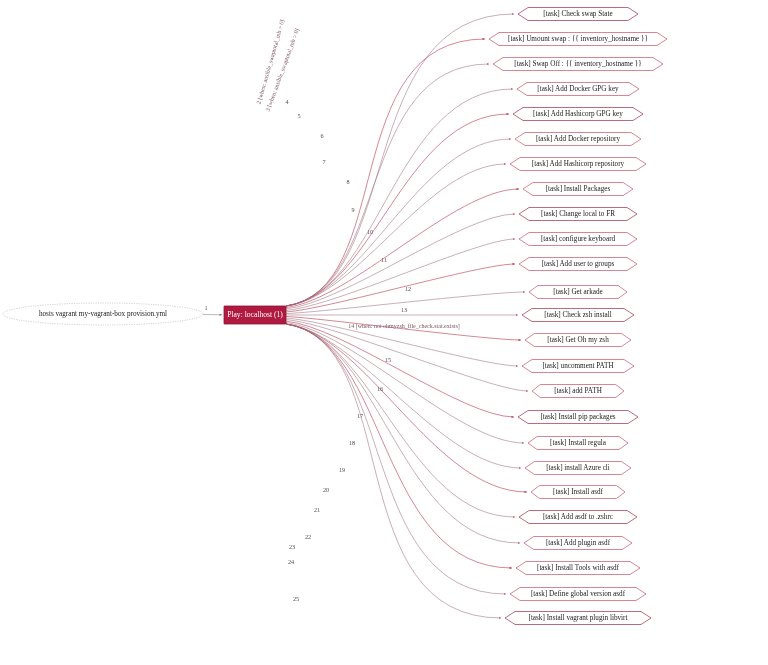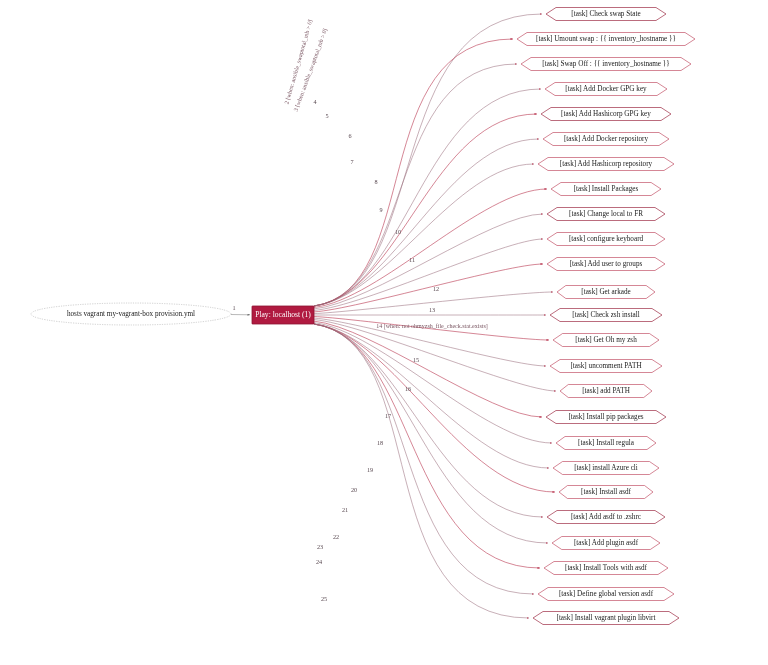--- a/index.html
+++ b/index.html
@@ -12,21 +12,20 @@
     height: 665px;
     position: relative;
     overflow: hidden;
     font-family: "Liberation Serif", serif;
   }
   #graph-root {
     position: absolute;
     left: 0; top: 0;
     width: 640px;
     height: 665px;
-    padding-left: 28px;
   }
   svg#graph-canvas {
     display: block;
     width: 768px;
     height: 665px;
   }
   .node-label {
     font-family: "Liberation Serif", serif;
     font-size: 7.2px;
     fill: #1a1a1a;

